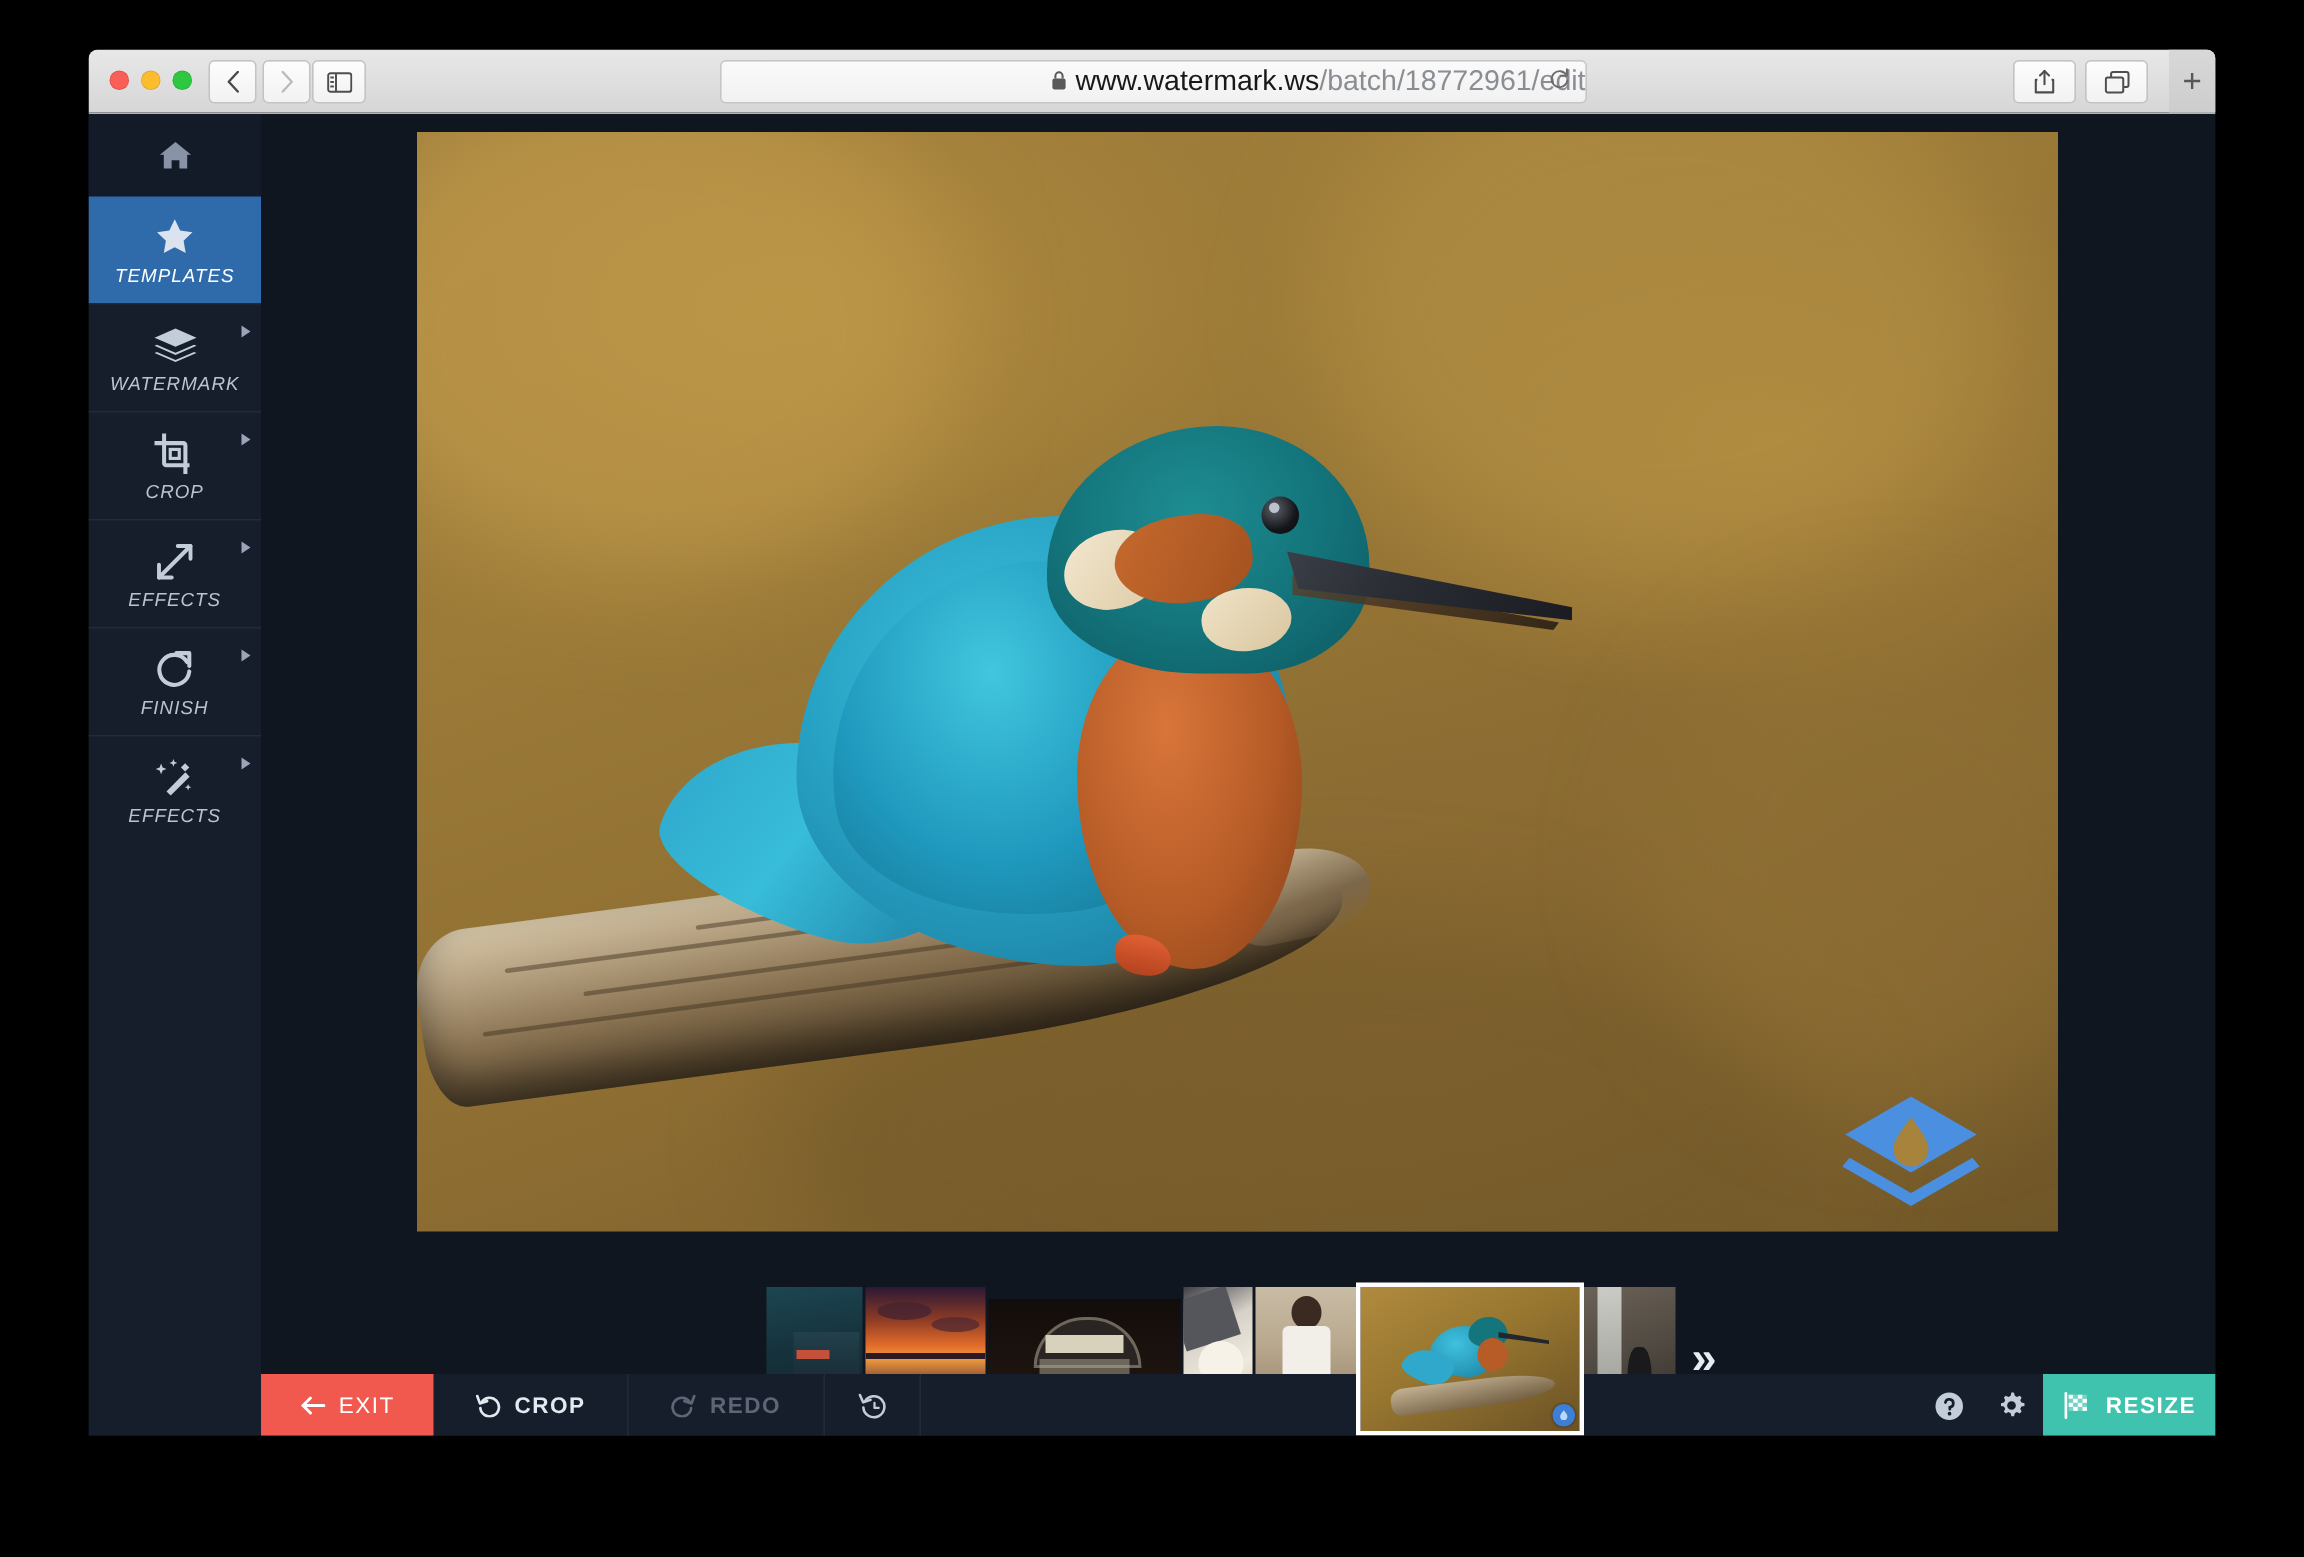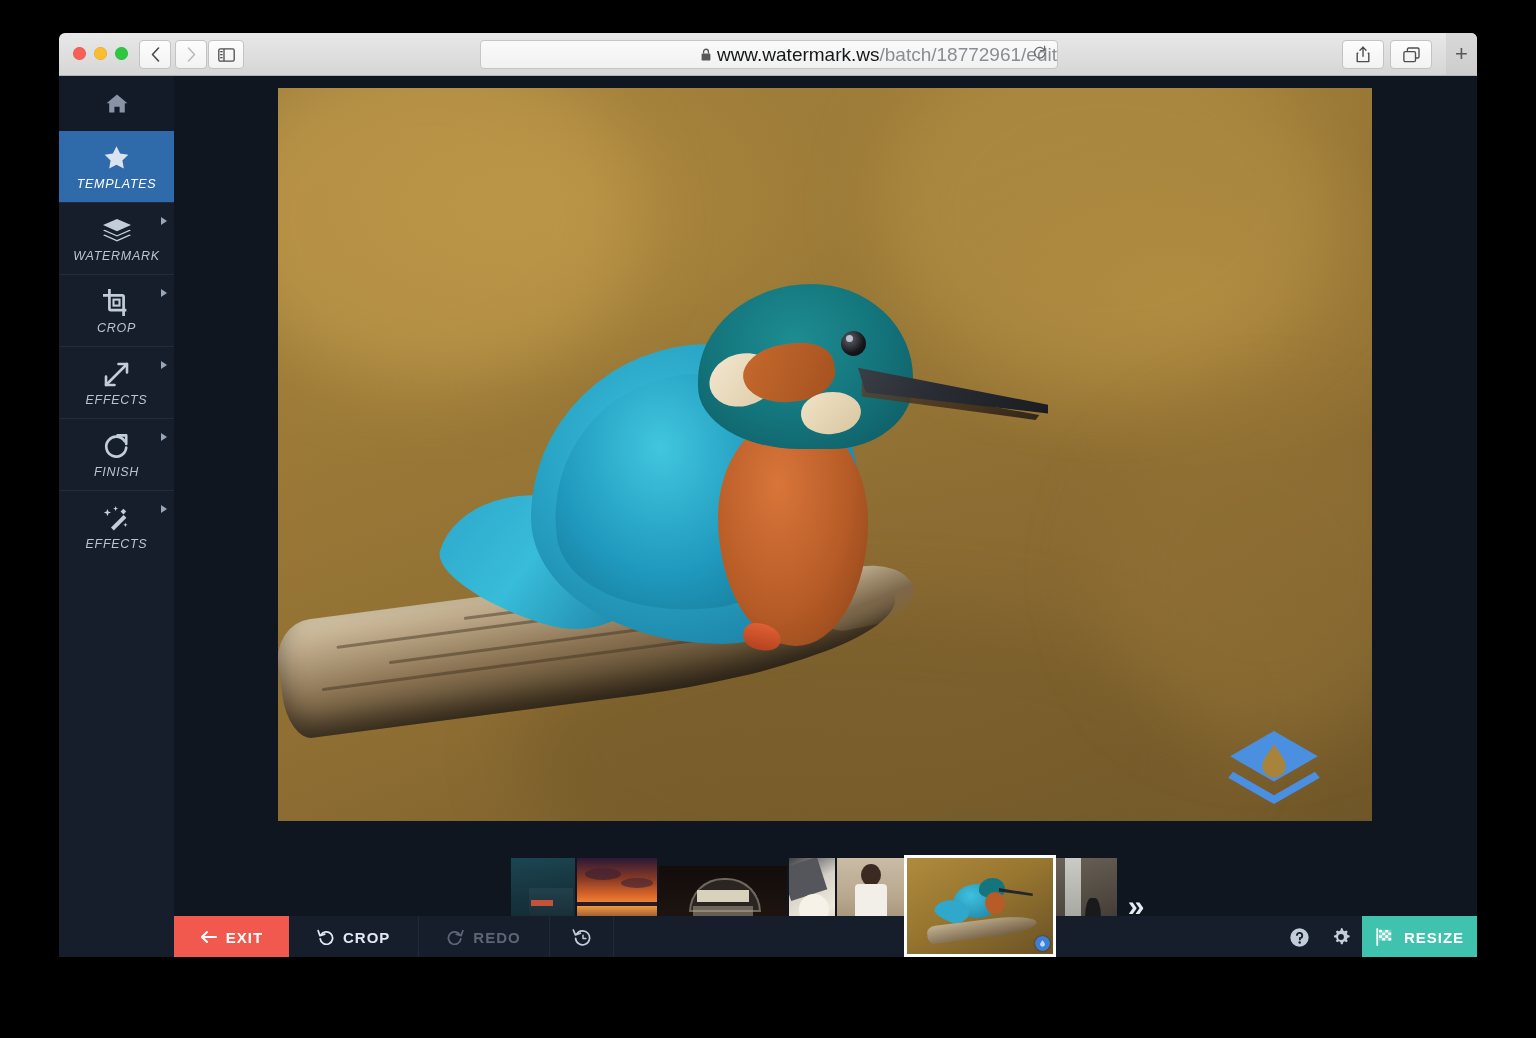--- a/index.html
+++ b/index.html
@@ -161,21 +161,21 @@
   .thumb.sel{outline:3px solid #ffffff;outline-offset:0;z-index:3;}
   .more{margin-left:10px;color:#e7ecf3;font-size:30px;font-weight:bold;letter-spacing:-3px;}
 
   
   .bottombar{
     position:absolute;left:0;right:0;bottom:0;height:42px;background:#161d2b;
     display:flex;align-items:stretch;
   }
   .exit{
     width:115px;background:#f2594e;color:#fff;display:flex;align-items:center;justify-content:center;
-    gap:9px;font-size:15px;font-weight:bold;letter-spacing:1px;text-align:right;
+    gap:9px;font-size:15px;font-weight:normal;letter-spacing:1px;text-align:right;
   }
   .bbtn{
     display:flex;align-items:center;justify-content:center;gap:9px;
     padding:0 28px;border-right:1px solid #222a3a;color:#e3e9f1;
     font-size:15px;font-weight:bold;letter-spacing:1px;
   }
   .bbtn.dis{color:#5d6676;}
   .bbtn.icononly{padding:0 22px;}
   .spacer{flex:1;}
   .iconbtn{display:flex;align-items:center;justify-content:center;width:42px;color:#c3ccd9;}

